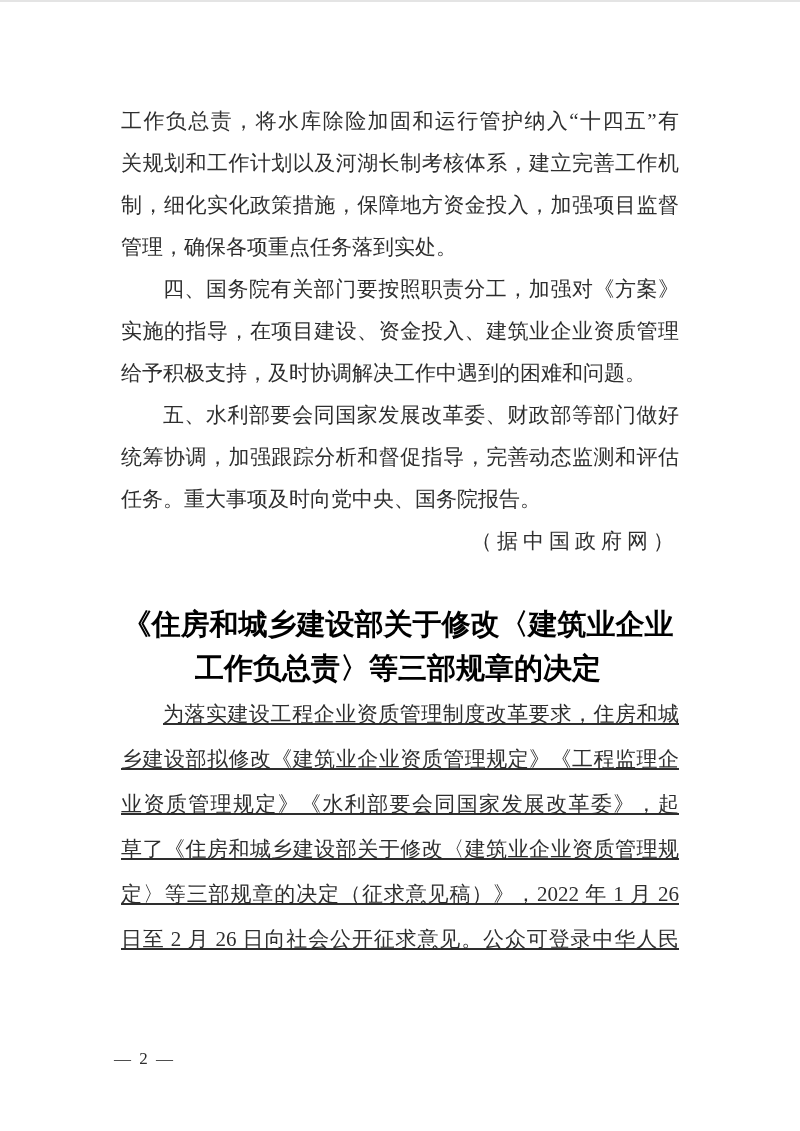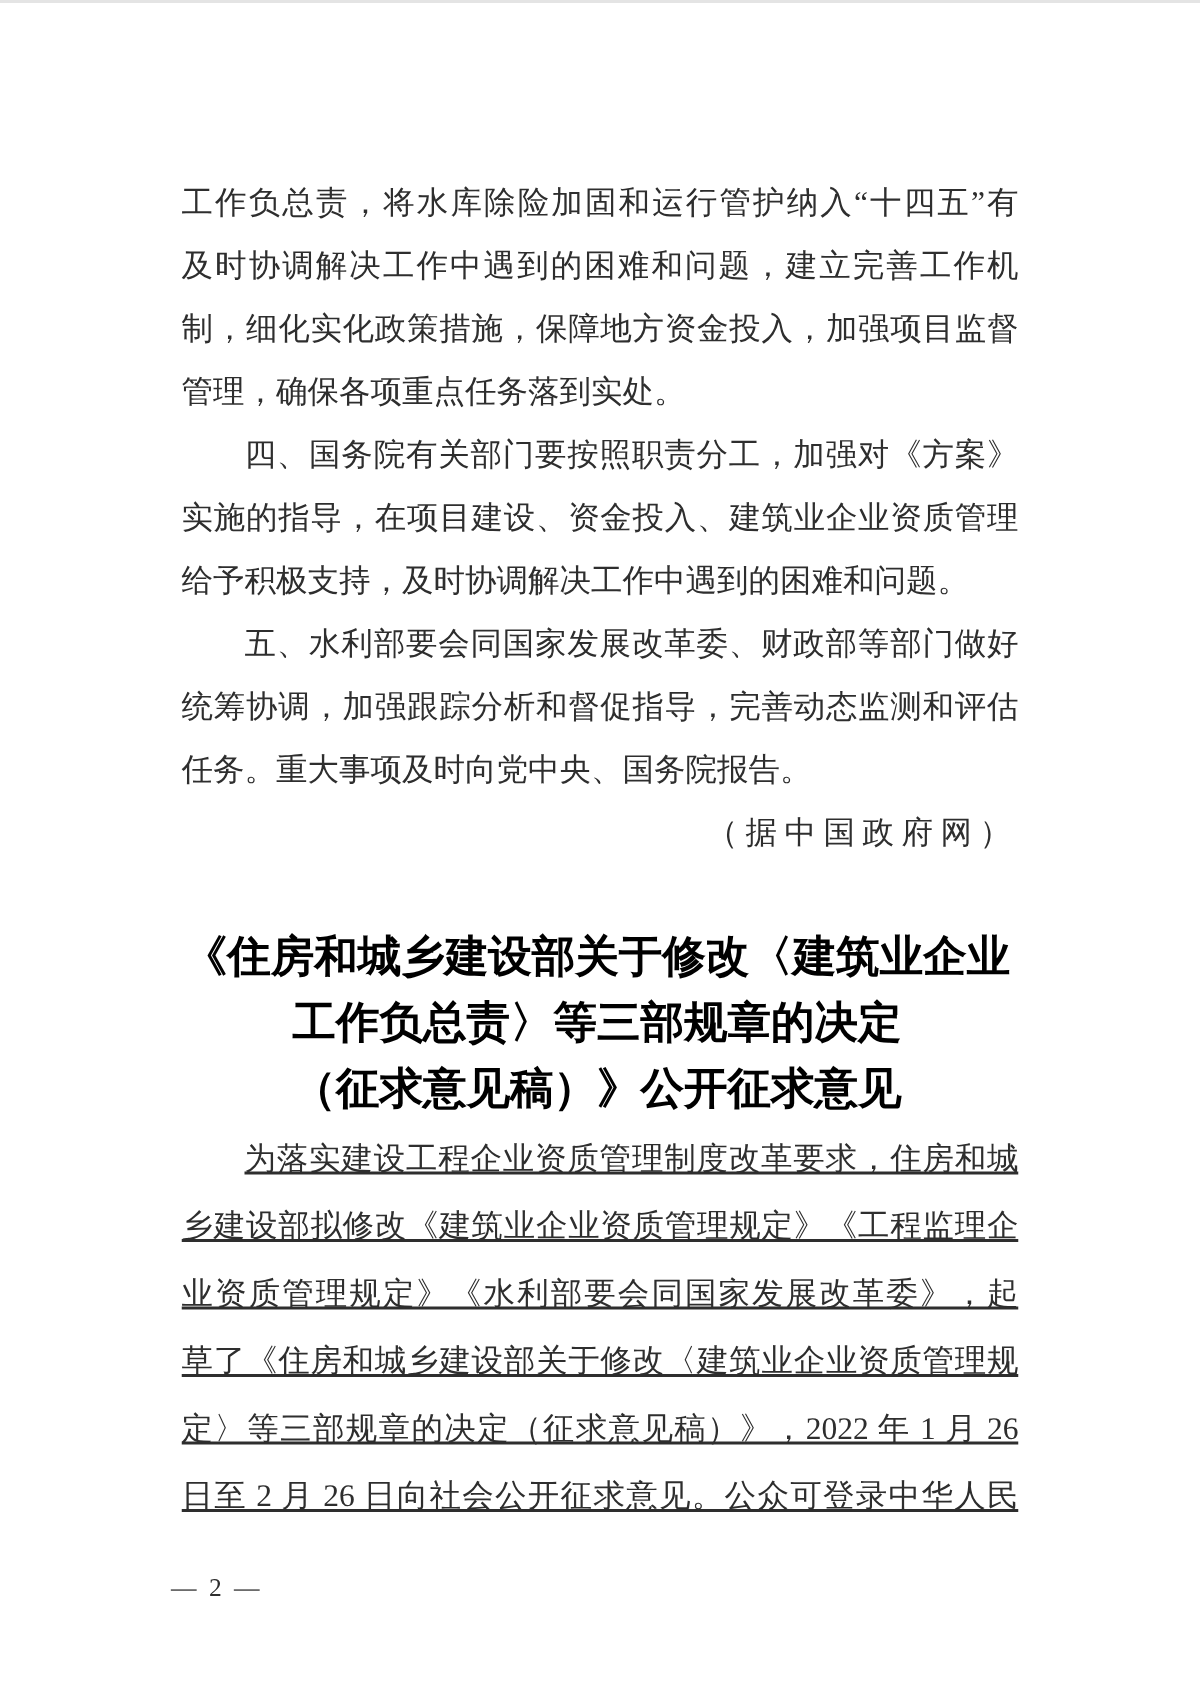--- a/index.html
+++ b/index.html
@@ -18,21 +18,21 @@
   }
   .scan-edge {
     position: absolute;
     top: 0; left: 0; right: 0;
     height: 2px;
     background: #e4e4e4;
   }
   .content {
     position: absolute;
     left: 121px;
-    top: 114px;
+    top: 100px;
     width: 558px;
   }
   .s1 .line {
     font-size: 21px;
     line-height: 42px;
     height: 42px;
     overflow: hidden;
     text-align: justify;
     text-align-last: justify;
     text-justify: inter-character;
@@ -89,41 +89,40 @@
 <body>
 
 <div class="page">
   <div class="scan-edge"></div>
 
   <div class="content">
 
     <div class="s1">
       <div>
         <div class="line">工作负总责，将水库除险加固和运行管护纳入“十四五”有</div>
-        <div class="line">及时协调解决工作中遇到的困难和问题，建立完善工作机</div>
+        <div class="line">关规划和工作计划以及河湖长制考核体系，建立完善工作机</div>
         <div class="line">制，细化实化政策措施，保障地方资金投入，加强项目监督</div>
         <div class="line last">管理，确保各项重点任务落到实处。</div>
       </div>
       <div>
         <div class="line ind">四、国务院有关部门要按照职责分工，加强对《方案》</div>
         <div class="line">实施的指导，在项目建设、资金投入、建筑业企业资质管理规</div>
         <div class="line last">给予积极支持，及时协调解决工作中遇到的困难和问题。</div>
       </div>
       <div>
         <div class="line ind">五、水利部要会同国家发展改革委、财政部等部门做好</div>
         <div class="line">统筹协调，加强跟踪分析和督促指导，完善动态监测和评估</div>
         <div class="line last">任务。重大事项及时向党中央、国务院报告。</div>
       </div>
       <div class="source-note">（据中国政府网）</div>
     </div>
 
     <div class="article-title">
       <div class="t-line">《住房和城乡建设部关于修改〈建筑业企业</div>
       <div class="t-line">工作负总责〉等三部规章的决定</div>
-      <div class="t-line">（征求意见稿）》公开征求意见</div>
     </div>
 
     <div class="s2">
       <div>
         <div class="line ind">为落实建设工程企业资质管理制度改革要求，住房和城</div>
         <div class="line">乡建设部拟修改《建筑业企业资质管理规定》《工程监理企</div>
         <div class="line">业资质管理规定》《水利部要会同国家发展改革委》，起</div>
         <div class="line">草了《住房和城乡建设部关于修改〈建筑业企业资质管理规</div>
         <div class="line">定〉等三部规章的决定（征求意见稿）》，2022 年 1 月 26</div>
         <div class="line">日至 2 月 26 日向社会公开征求意见。公众可登录中华人民</div>

